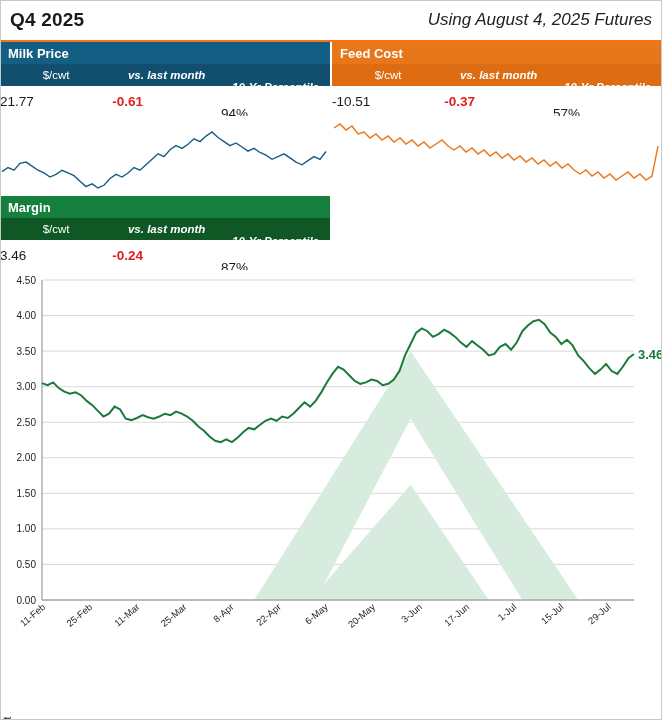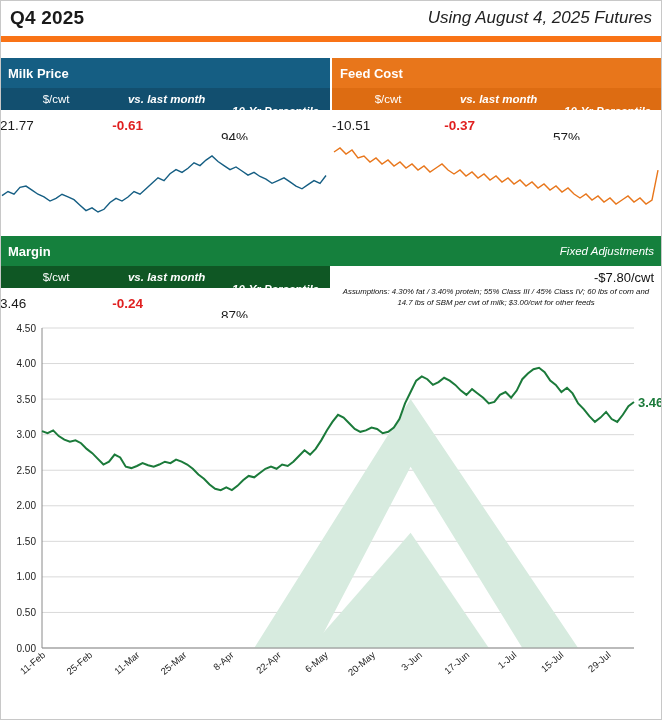--- a/index.html
+++ b/index.html
@@ -10,35 +10,35 @@
     font-family: "Liberation Sans", sans-serif;
     color: #1a1a1a;
     overflow: hidden;
     position: relative;
   }
   .page { width:662px; height:720px; position:relative; }
 
   
   .topbar {
     height: 42px;
-    border-bottom: 6px solid #f97316;
+    border-bottom: 2px solid #f97316;
     display: flex; align-items: center; justify-content: space-between;
     padding: 0 10px 0 10px;
     background:#fff;
   }
   .title { font-size: 19px; font-weight: bold; letter-spacing: .2px; }
   .futures-note { font-size: 17px; font-style: italic; color:#222; }
 
   
   .panels { display:flex; width:662px; gap:2px; }
   .panel { width:330px; }
   .panel-head {
-    height:30px; display:flex; align-items:center; justify-content:space-between;
+    height:22px; display:flex; align-items:center; justify-content:space-between;
     padding: 0 8px;
-    color:#fff; font-size:13px; font-weight:bold;margin-top:16px;
+    color:#fff; font-size:13px; font-weight:bold;
   }
   .panel-head .adj-label { font-size:11.5px; font-style:italic; font-weight:normal; }
   .panel-sub {
     height:22px; display:flex; align-items:center;
     color:#fff; font-size:11.5px;
   }
   .panel-sub span { text-align:center; }
   .c1 { width: 34%; }
   .c2 { width: 33%; font-style: italic; font-weight: bold; }
   .c3 { width: 33%; font-style: italic; font-weight:bold;margin-top:24px; }
@@ -148,27 +148,20 @@
         <span class="c2">vs. last month</span>
         <span class="c3">10-Yr Percentile</span>
       </div>
       <div class="panel-vals">
         <span class="c1">3.46</span>
         <span class="c2 neg" style="font-style:normal">-0.24</span>
         <span class="c3" style="font-style:normal;font-weight:normal">87%</span>
       </div>
     </div>
 
-    <div class="margin-right">
-      <div class="panel-head green" style="justify-content:flex-end">
-        <span class="adj-label">Fixed Adjustments</span>
-      </div>
-      <div class="adjval">-$7.80/cwt</div>
-      <div class="assump">Assumptions: 4.30% fat / 3.40% protein; 55% Class III / 45% Class IV; 60 lbs of corn and 14.7 lbs of SBM per cwt of milk; $3.00/cwt for other feeds</div>
-    </div>
   </div>
 
   <div class="chartwrap">
     <div class="ylabel">$/cwt</div>
     <svg id="main-chart" width="662" height="382" viewBox="0 0 662 382">
         <line x1="42" y1="330" x2="634" y2="330" stroke="#d9d9d9" stroke-width="1"></line>
         <text x="36" y="333.5" text-anchor="end" class="tick-y">0.00</text>
         <line x1="42" y1="294.44444444444446" x2="634" y2="294.44444444444446" stroke="#d9d9d9" stroke-width="1"></line>
         <text x="36" y="297.94444444444446" text-anchor="end" class="tick-y">0.50</text>
         <line x1="42" y1="258.8888888888889" x2="634" y2="258.8888888888889" stroke="#d9d9d9" stroke-width="1"></line>

